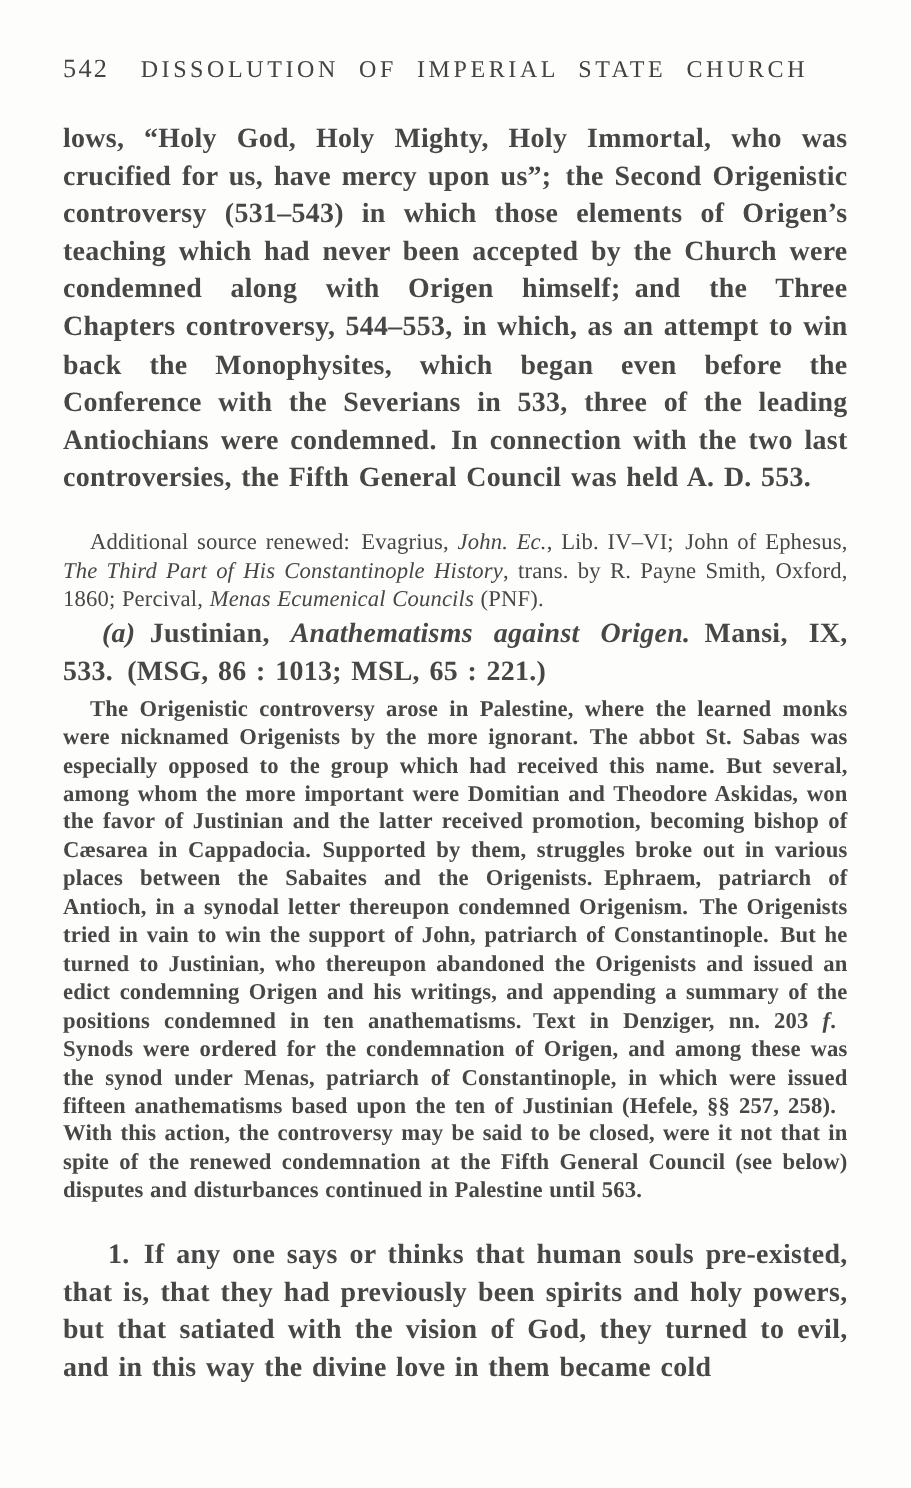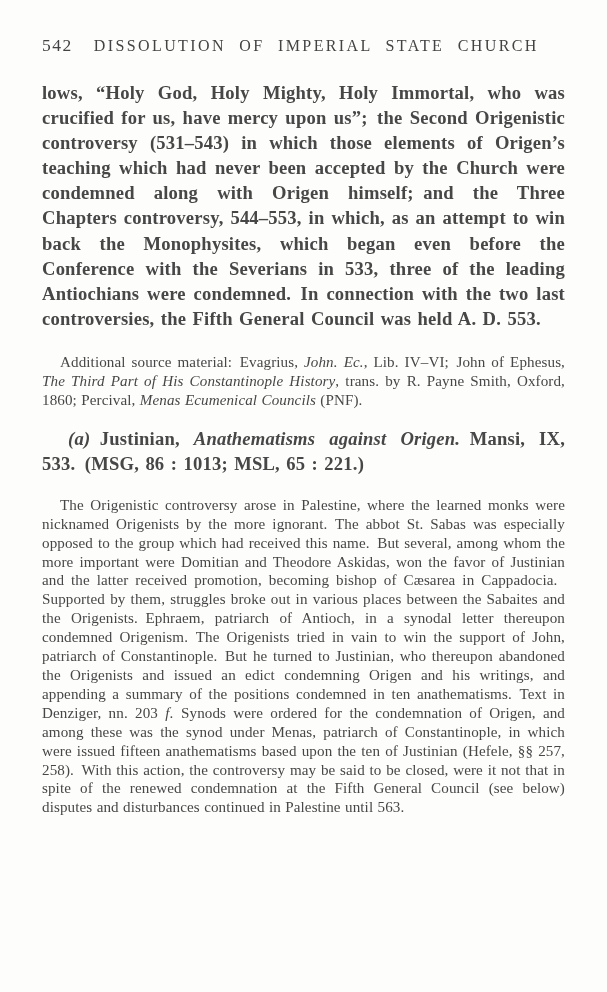--- a/index.html
+++ b/index.html
@@ -48,37 +48,38 @@
     font-weight: bold;
   }
   .body-sm {
     font-size: 15.1px;
     line-height: 18.9px;
     letter-spacing: 0.1px;
     word-spacing: 0.5px;
   }
   .para-continuation { margin-top: 24px; }
   .source-note       { margin-top: 22px; text-indent: 18px; }
-  .section-heading   { margin-top: 16px; text-indent: 26px; }
-  .commentary        { margin-top: 20px; text-indent: 18px; }
+  .section-heading   { margin-top: 0; text-indent: 26px; }
+  .commentary        { margin-top: 4px; text-indent: 18px; font-weight: bold; }
   .anathema          { margin-top: 20px; text-indent: 30px; }
   .it { font-style: italic; }
 </style>
 </head>
 <body>
 
 <div class="page">
 
   <div class="page-header">
     <span class="page-number">542</span>
     <span class="running-title">DISSOLUTION OF IMPERIAL STATE CHURCH</span>
   </div>
 
   <p class="body-lg para-continuation"><span>lows, “Holy God, Holy Mighty, Holy Immortal, who was crucified for us, have mercy upon us”; the Second Origenistic controversy (531–543) in which those elements of Origen’s teaching which had never been accepted by the Church were condemned along with Origen himself; and the Three Chapters controversy, 544–553, in which, as an attempt to win back the Monophysites, which began even before the Conference with the Severians in 533, three of the leading Antiochians were condemned. In connection with the two last controversies, the Fifth General Council was held A. D. 553.</span></p>
 
-  <p class="body-sm source-note"><span>Additional source material: Evagrius, </span><span class="it">John. Ec.</span><span>, Lib. IV–VI; John of Ephesus, </span><span class="it">The Third Part of His Constantinople History</span><span>, trans. by R. Payne Smith, Oxford, 1860; Percival, </span><span class="it">Menas Ecumenical Councils</span><span> (PNF).</span></p>
+  <p class="body-sm source-note"><span>Additional source renewed: Evagrius, </span><span class="it">John. Ec.</span><span>, Lib. IV–VI; John of Ephesus, </span><span class="it">The Third Part of His Constantinople History</span><span>, trans. by R. Payne Smith, Oxford, 1860; Percival, </span><span class="it">Menas Ecumenical Councils</span><span> (PNF).</span></p>
 
   <p class="body-lg section-heading"><span class="it">(a)</span><span> Justinian, </span><span class="it">Anathematisms against Origen.</span><span> Mansi, IX, 533. (MSG, 86 : 1013; MSL, 65 : 221.)</span></p>
 
   <p class="body-sm commentary"><span>The Origenistic controversy arose in Palestine, where the learned monks were nicknamed Origenists by the more ignorant. The abbot St. Sabas was especially opposed to the group which had received this name. But several, among whom the more important were Domitian and Theodore Askidas, won the favor of Justinian and the latter received promotion, becoming bishop of Cæsarea in Cappadocia. Supported by them, struggles broke out in various places between the Sabaites and the Origenists. Ephraem, patriarch of Antioch, in a synodal letter thereupon condemned Origenism. The Origenists tried in vain to win the support of John, patriarch of Constantinople. But he turned to Justinian, who thereupon abandoned the Origenists and issued an edict condemning Origen and his writings, and appending a summary of the positions condemned in ten anathematisms. Text in Denziger, nn. 203 </span><span class="it">f</span><span>. Synods were ordered for the condemnation of Origen, and among these was the synod under Menas, patriarch of Constantinople, in which were issued fifteen anathematisms based upon the ten of Justinian (Hefele, §§ 257, 258). With this action, the controversy may be said to be closed, were it not that in spite of the renewed condemnation at the Fifth General Council (see below) disputes and disturbances continued in Palestine until 563.</span></p>
 
+  <p class="body-lg anathema"><span>1. If any one says or thinks that human souls pre-existed, that is, that they had previously been spirits and holy powers, but that satiated with the vision of God, they turned to evil, and in this way the divine love in them became cold</span></p>
 
 </div>
 
 </body></html>

